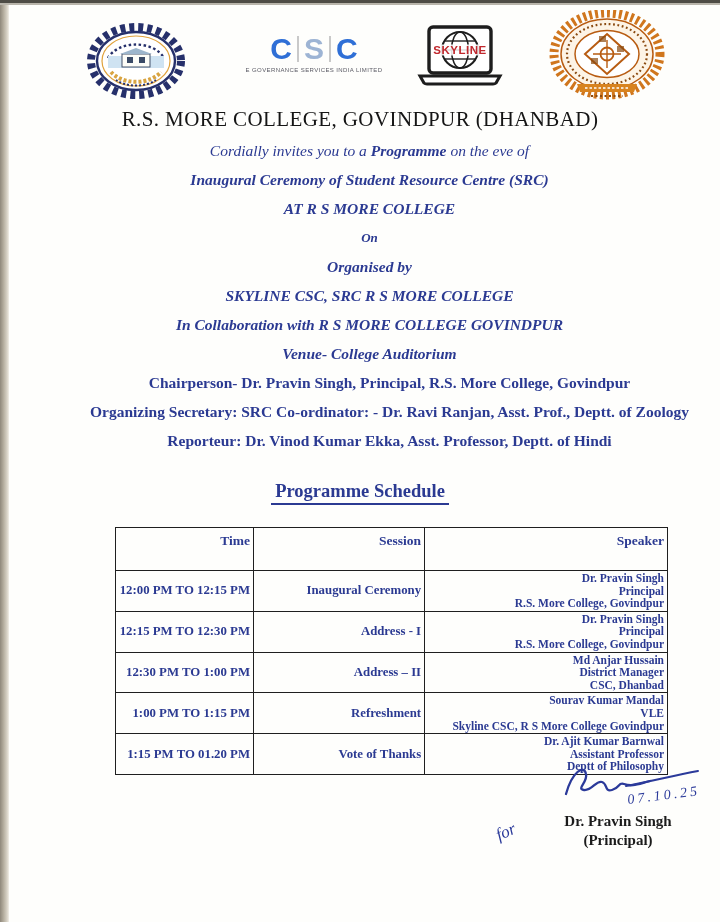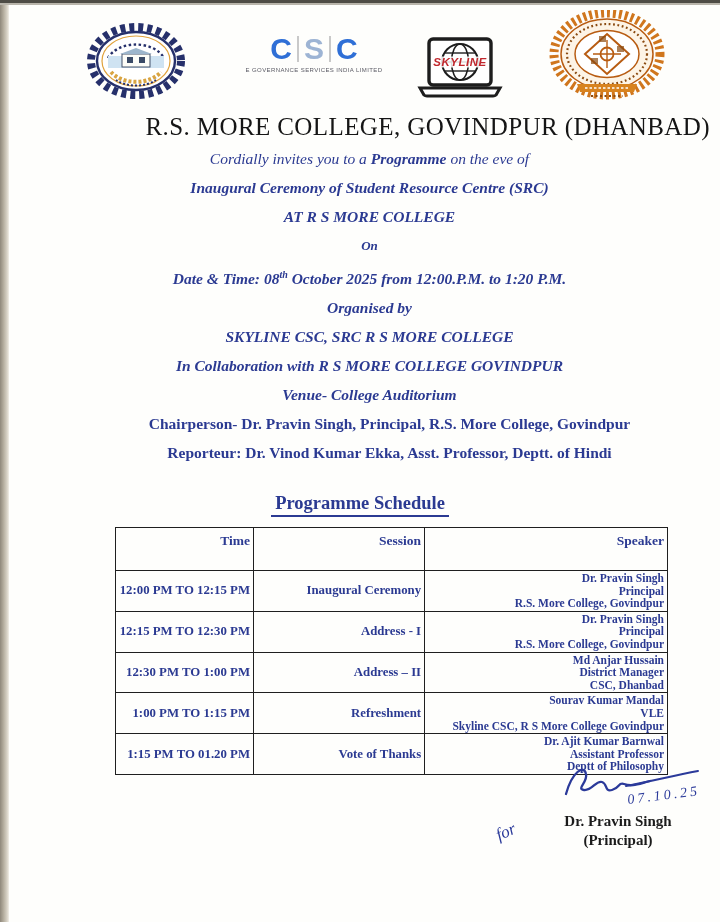--- a/index.html
+++ b/index.html
@@ -22,26 +22,26 @@
   
   .logos{position:absolute;left:0;top:0;width:720px;height:105px;}
   .logo{position:absolute;}
   .logo-college{left:86px;top:22px;width:100px;height:78px;}
   .logo-csc{left:250px;top:34px;width:128px;height:52px;display:flex;flex-direction:column;align-items:center;}
   .csc-letters{display:flex;align-items:flex-end;gap:5px;font-family:"Liberation Sans",sans-serif;font-weight:bold;font-size:30px;line-height:30px;}
   .csc-letters .l1,.csc-letters .l3{color:#2f6fd6;}
   .csc-letters .l2{color:#9db4d4;}
   .csc-bar{width:2px;height:26px;background:#c9c9c9;align-self:center;}
   .csc-caption{margin-top:3px;font-family:"Liberation Sans",sans-serif;font-size:6px;letter-spacing:.4px;color:#5a5a64;white-space:nowrap;}
-  .logo-skyline{left:412px;top:36px;width:96px;height:70px;font-style:italic;}
+  .logo-skyline{left:412px;top:24px;width:96px;height:70px;}
   .logo-seal{left:547px;top:10px;width:120px;height:92px;}
 
   
   .content{position:absolute;left:10px;top:106px;width:700px;text-align:center;}
-  .title{font-size:25px;letter-spacing:.4px;color:#151515;margin:8px 0 9px 0;line-height:26px;text-align:right;}
+  .title{font-size:21px;letter-spacing:.4px;color:#151515;margin:0 0 9px 0;line-height:26px;}
   .bl{color:#2b3a92;font-style:italic;font-weight:bold;font-size:15.5px;line-height:20px;margin:0 0 9px 0;padding-left:19px;}
   .bl-upright{font-style:normal;margin-left:40px;}
   .bl sup{font-size:10px;}
   .invite{font-weight:normal;}
   .invite b{font-weight:bold;}
   .on-word{font-size:13px;font-style:italic;}
   .sched-head{display:inline-block;color:#2b3a92;font-weight:bold;font-size:18.5px;
     border-bottom:2.5px solid #2b3a92;padding:0 4px 1px 4px;margin-top:21px;}
 
   
@@ -134,28 +134,28 @@
 
   <div class="content">
     <div class="title">R.S. MORE COLLEGE, GOVINDPUR (DHANBAD)</div>
 
     <div class="bl invite"><span>Cordially invites you to a </span><b>Programme</b><span> on the eve of</span></div>
 
     <div class="bl">Inaugural Ceremony of Student Resource Centre (SRC)</div>
     <div class="bl">AT R S MORE COLLEGE</div>
     <div class="bl on-word">On</div>
 
-    <div class="bl"><span>Date &amp; Time:  08</span><sup>th</sup><span> October 2025 from 12:00.P.M. to 1:20 P.M.</span></div>
 
     <div class="bl">Organised by</div>
     <div class="bl">SKYLINE CSC, SRC R S MORE COLLEGE</div>
     <div class="bl">In Collaboration with R S MORE COLLEGE GOVINDPUR</div>
     <div class="bl">Venue- College Auditorium</div>
 
     <div class="bl bl-upright">Chairperson- Dr. Pravin Singh, Principal, R.S. More College, Govindpur</div>
+    <div class="bl bl-upright">Organizing Secretary: SRC Co-ordinator: - Dr. Ravi Ranjan, Asst. Prof., Deptt. of Zoology</div>
     <div class="bl bl-upright">Reporteur: Dr. Vinod Kumar Ekka, Asst. Professor, Deptt. of Hindi</div>
 
     <div class="sched-head">Programme Schedule</div>
   </div>
 
   <table class="sched-table">
     <thead>
       <tr>
         <th class="c-time">Time</th>
         <th class="c-session">Session</th>

